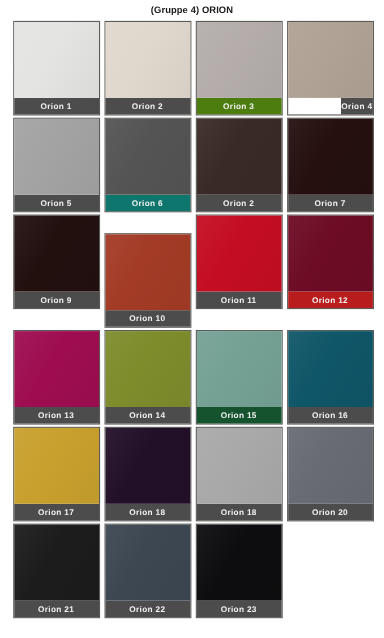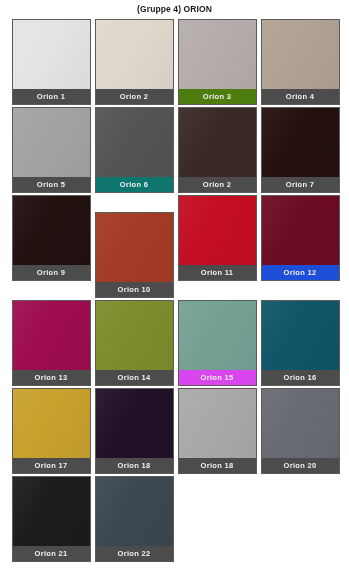--- a/index.html
+++ b/index.html
@@ -98,21 +98,21 @@
         <div class="swatch-label" style="background: rgb(76, 76, 76); color: rgb(242, 242, 242);">Orion 1</div>
       </div>
       <div class="swatch" style="border-color: rgb(91, 91, 87);">
         <div class="swatch-color" style="background: rgb(224, 216, 205);"></div>
         <div class="swatch-label" style="background: rgb(76, 76, 76); color: rgb(242, 242, 242);">Orion 2</div>
       </div>
       <div class="swatch" style="border-color: rgb(91, 91, 87);">
         <div class="swatch-color" style="background: rgb(180, 173, 171);"></div>
         <div class="swatch-label" style="background: #4d7c0f; color: rgb(242, 242, 242);">Orion 3</div>
       </div>
-      <div class="swatch" style="border-color: rgb(91, 91, 87);">
+      <div class="swatch" style="border-color: rgb(91, 91, 87); align-items: flex-end;">
         <div class="swatch-color" style="background: rgb(176, 162, 148);"></div>
         <div class="swatch-label" style="background: rgb(76, 76, 76); color: rgb(242, 242, 242);">Orion 4</div>
       </div>
       <div class="swatch" style="border-color: rgb(91, 91, 87);">
         <div class="swatch-color" style="background: rgb(163, 163, 163);"></div>
         <div class="swatch-label" style="background: rgb(76, 76, 76); color: rgb(242, 242, 242);">Orion 5</div>
       </div>
       <div class="swatch" style="border-color: rgb(91, 91, 87);">
         <div class="swatch-color" style="background: rgb(84, 84, 84);"></div>
         <div class="swatch-label" style="background: #0f766e; color: rgb(242, 242, 242);">Orion 6</div>
@@ -132,33 +132,33 @@
       <div class="swatch" style="border-color: rgb(91, 91, 87); margin-top: 17px;">
         <div class="swatch-color" style="background: rgb(163, 59, 38);"></div>
         <div class="swatch-label" style="background: rgb(76, 76, 76); color: rgb(242, 242, 242);">Orion 10</div>
       </div>
       <div class="swatch" style="border-color: rgb(91, 91, 87);">
         <div class="swatch-color" style="background: rgb(196, 13, 34);"></div>
         <div class="swatch-label" style="background: rgb(76, 76, 76); color: rgb(242, 242, 242);">Orion 11</div>
       </div>
       <div class="swatch" style="border-color: rgb(91, 91, 87);">
         <div class="swatch-color" style="background: rgb(109, 12, 36);"></div>
-        <div class="swatch-label" style="background: #1d4ed8; color: rgb(242, 242, 242);">Orion 12</div>
+        <div class="swatch-label" style="background: #b91c1c; color: rgb(242, 242, 242);">Orion 12</div>
       </div>
       <div class="swatch" style="border-color: rgb(91, 91, 87);">
         <div class="swatch-color" style="background: rgb(158, 13, 80);"></div>
         <div class="swatch-label" style="background: rgb(76, 76, 76); color: rgb(242, 242, 242);">Orion 13</div>
       </div>
       <div class="swatch" style="border-color: rgb(91, 91, 87);">
         <div class="swatch-color" style="background: rgb(126, 140, 44);"></div>
         <div class="swatch-label" style="background: rgb(76, 76, 76); color: rgb(242, 242, 242);">Orion 14</div>
       </div>
       <div class="swatch" style="border-color: rgb(91, 91, 87);">
         <div class="swatch-color" style="background: rgb(117, 161, 149);"></div>
-        <div class="swatch-label" style="background: #d946ef; color: rgb(242, 242, 242);">Orion 15</div>
+        <div class="swatch-label" style="background: #14532d; color: rgb(242, 242, 242);">Orion 15</div>
       </div>
       <div class="swatch" style="border-color: rgb(91, 91, 87);">
         <div class="swatch-color" style="background: rgb(15, 86, 104);"></div>
         <div class="swatch-label" style="background: rgb(76, 76, 76); color: rgb(242, 242, 242);">Orion 16</div>
       </div>
       <div class="swatch" style="border-color: rgb(91, 91, 87);">
         <div class="swatch-color" style="background: rgb(200, 160, 46);"></div>
         <div class="swatch-label" style="background: rgb(76, 76, 76); color: rgb(242, 242, 242);">Orion 17</div>
       </div>
       <div class="swatch" style="border-color: rgb(91, 91, 87);">
@@ -174,16 +174,20 @@
         <div class="swatch-label" style="background: rgb(76, 76, 76); color: rgb(242, 242, 242);">Orion 20</div>
       </div>
       <div class="swatch" style="border-color: rgb(91, 91, 87);">
         <div class="swatch-color" style="background: rgb(28, 28, 28);"></div>
         <div class="swatch-label" style="background: rgb(76, 76, 76); color: rgb(242, 242, 242);">Orion 21</div>
       </div>
       <div class="swatch" style="border-color: rgb(91, 91, 87);">
         <div class="swatch-color" style="background: rgb(60, 71, 82);"></div>
         <div class="swatch-label" style="background: rgb(76, 76, 76); color: rgb(242, 242, 242);">Orion 22</div>
       </div>
+      <div class="swatch" style="border-color: rgb(91, 91, 87);">
+        <div class="swatch-color" style="background: rgb(13, 13, 15);"></div>
+        <div class="swatch-label" style="background: rgb(76, 76, 76); color: rgb(242, 242, 242);">Orion 23</div>
+      </div>
       <div class="swatch empty"></div>
     </div>
 
 </div>
 
 </body></html>

